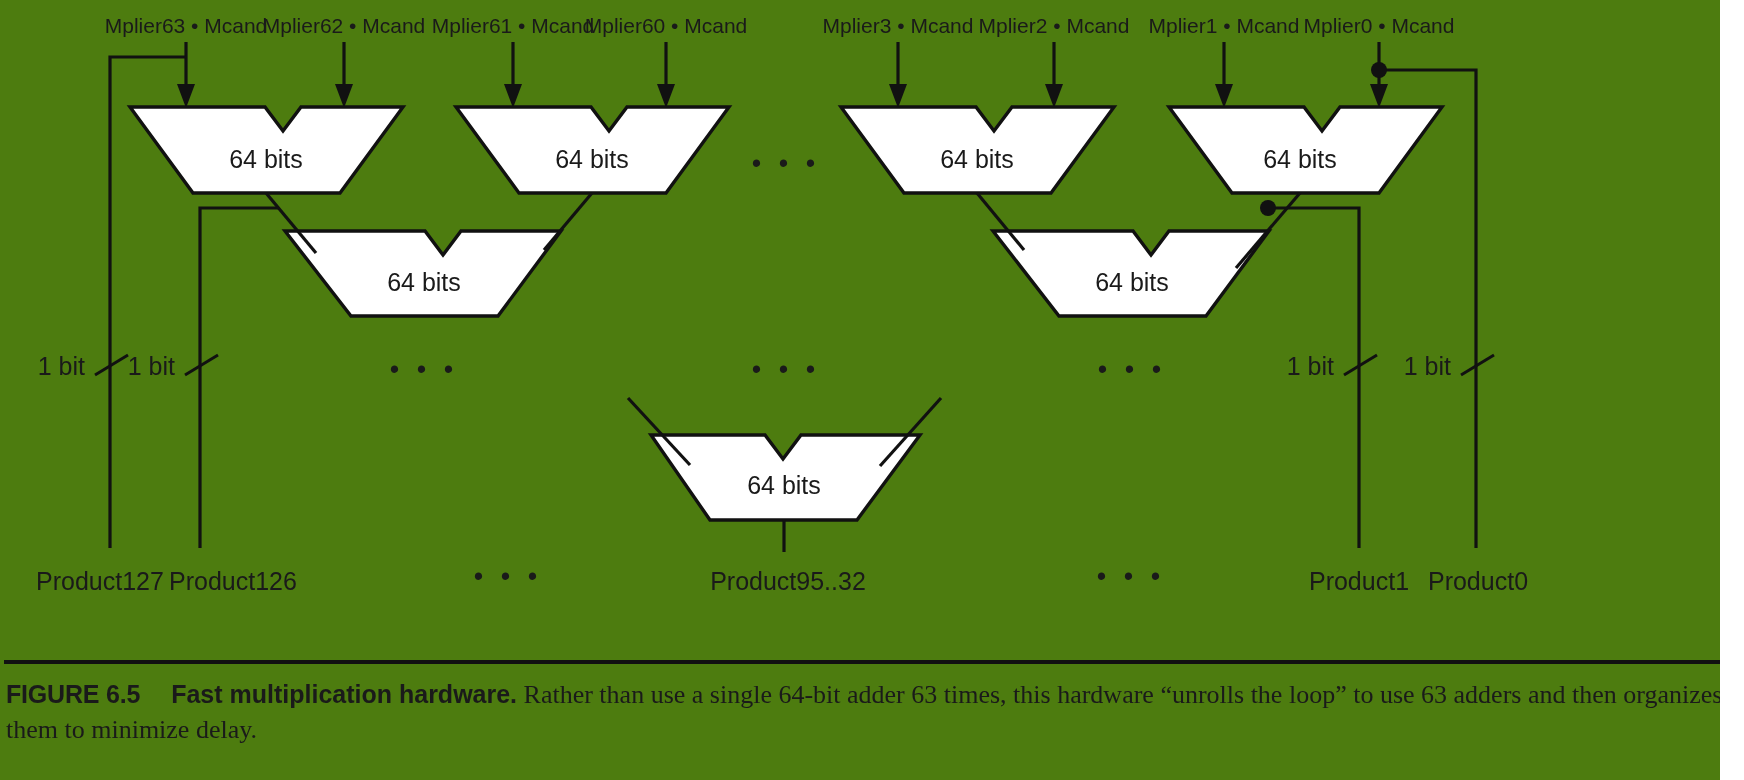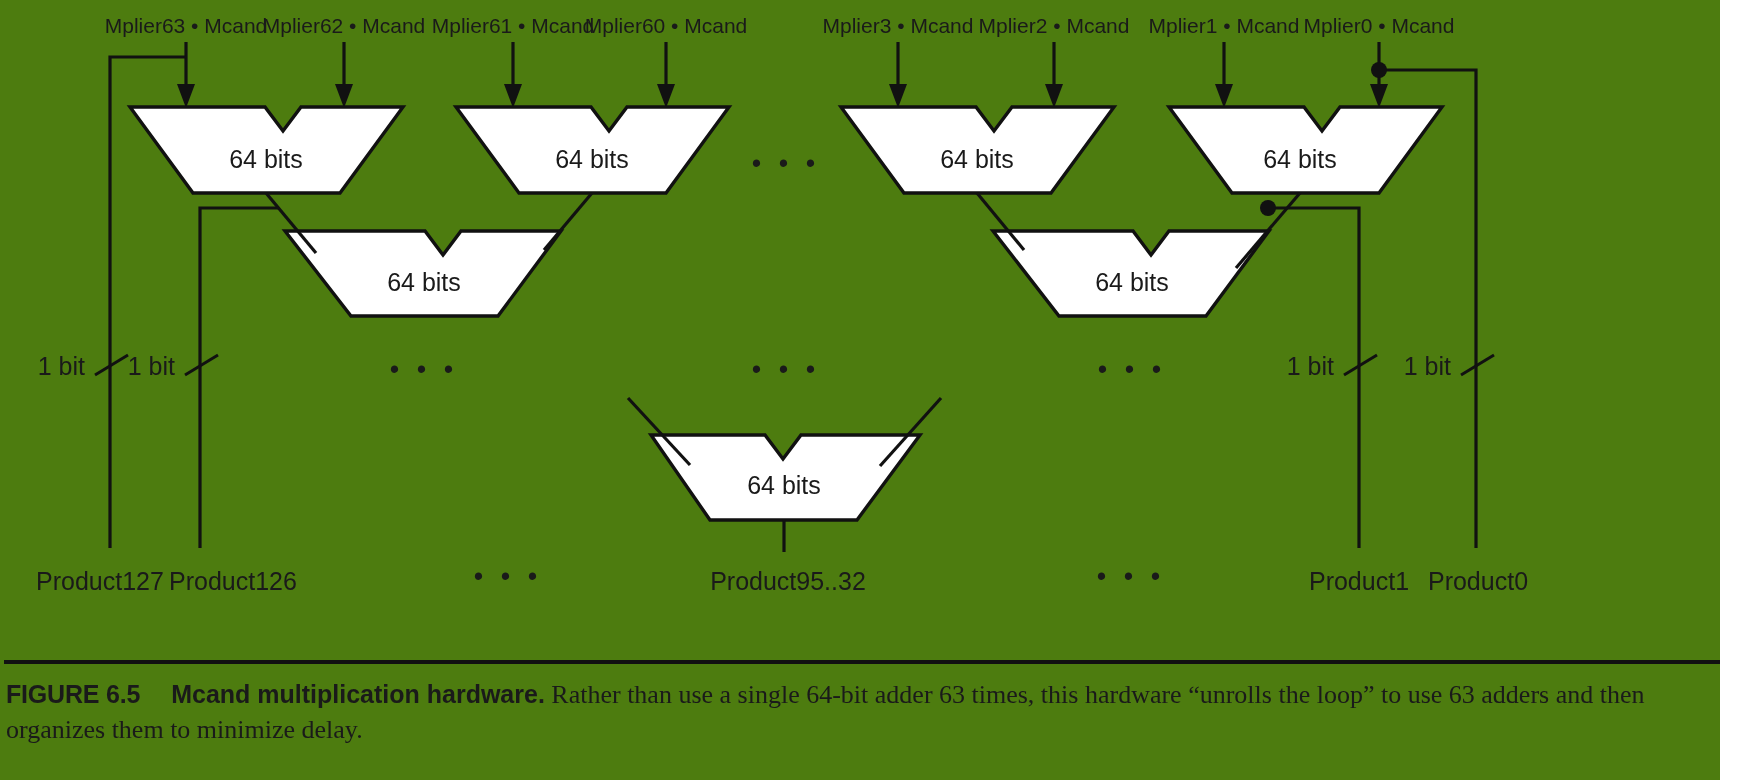--- a/index.html
+++ b/index.html
@@ -170,18 +170,18 @@
     <text class="dgm-text lbl-prod" x="1359" y="590" text-anchor="middle">Product1</text>
     <text class="dgm-text lbl-prod" x="1478" y="590" text-anchor="middle">Product0</text>
 
   </svg>
 
   <div class="caption-wrap">
     <div class="cap-rule"></div>
     <div class="caption">
       <span class="cap-fig">FIGURE 6.5</span>
       <span style="display:inline-block;width:18px"></span>
-      <span class="cap-title">Mcand multiplication hardware.</span>
+      <span class="cap-title">Fast multiplication hardware.</span>
       <span class="cap-body">Rather than use a single 64-bit adder 63 times, this hardware “unrolls the loop” to use 63 adders and then organizes them to minimize delay.</span>
     </div>
   </div>
 
 </div>
 
 </body></html>

